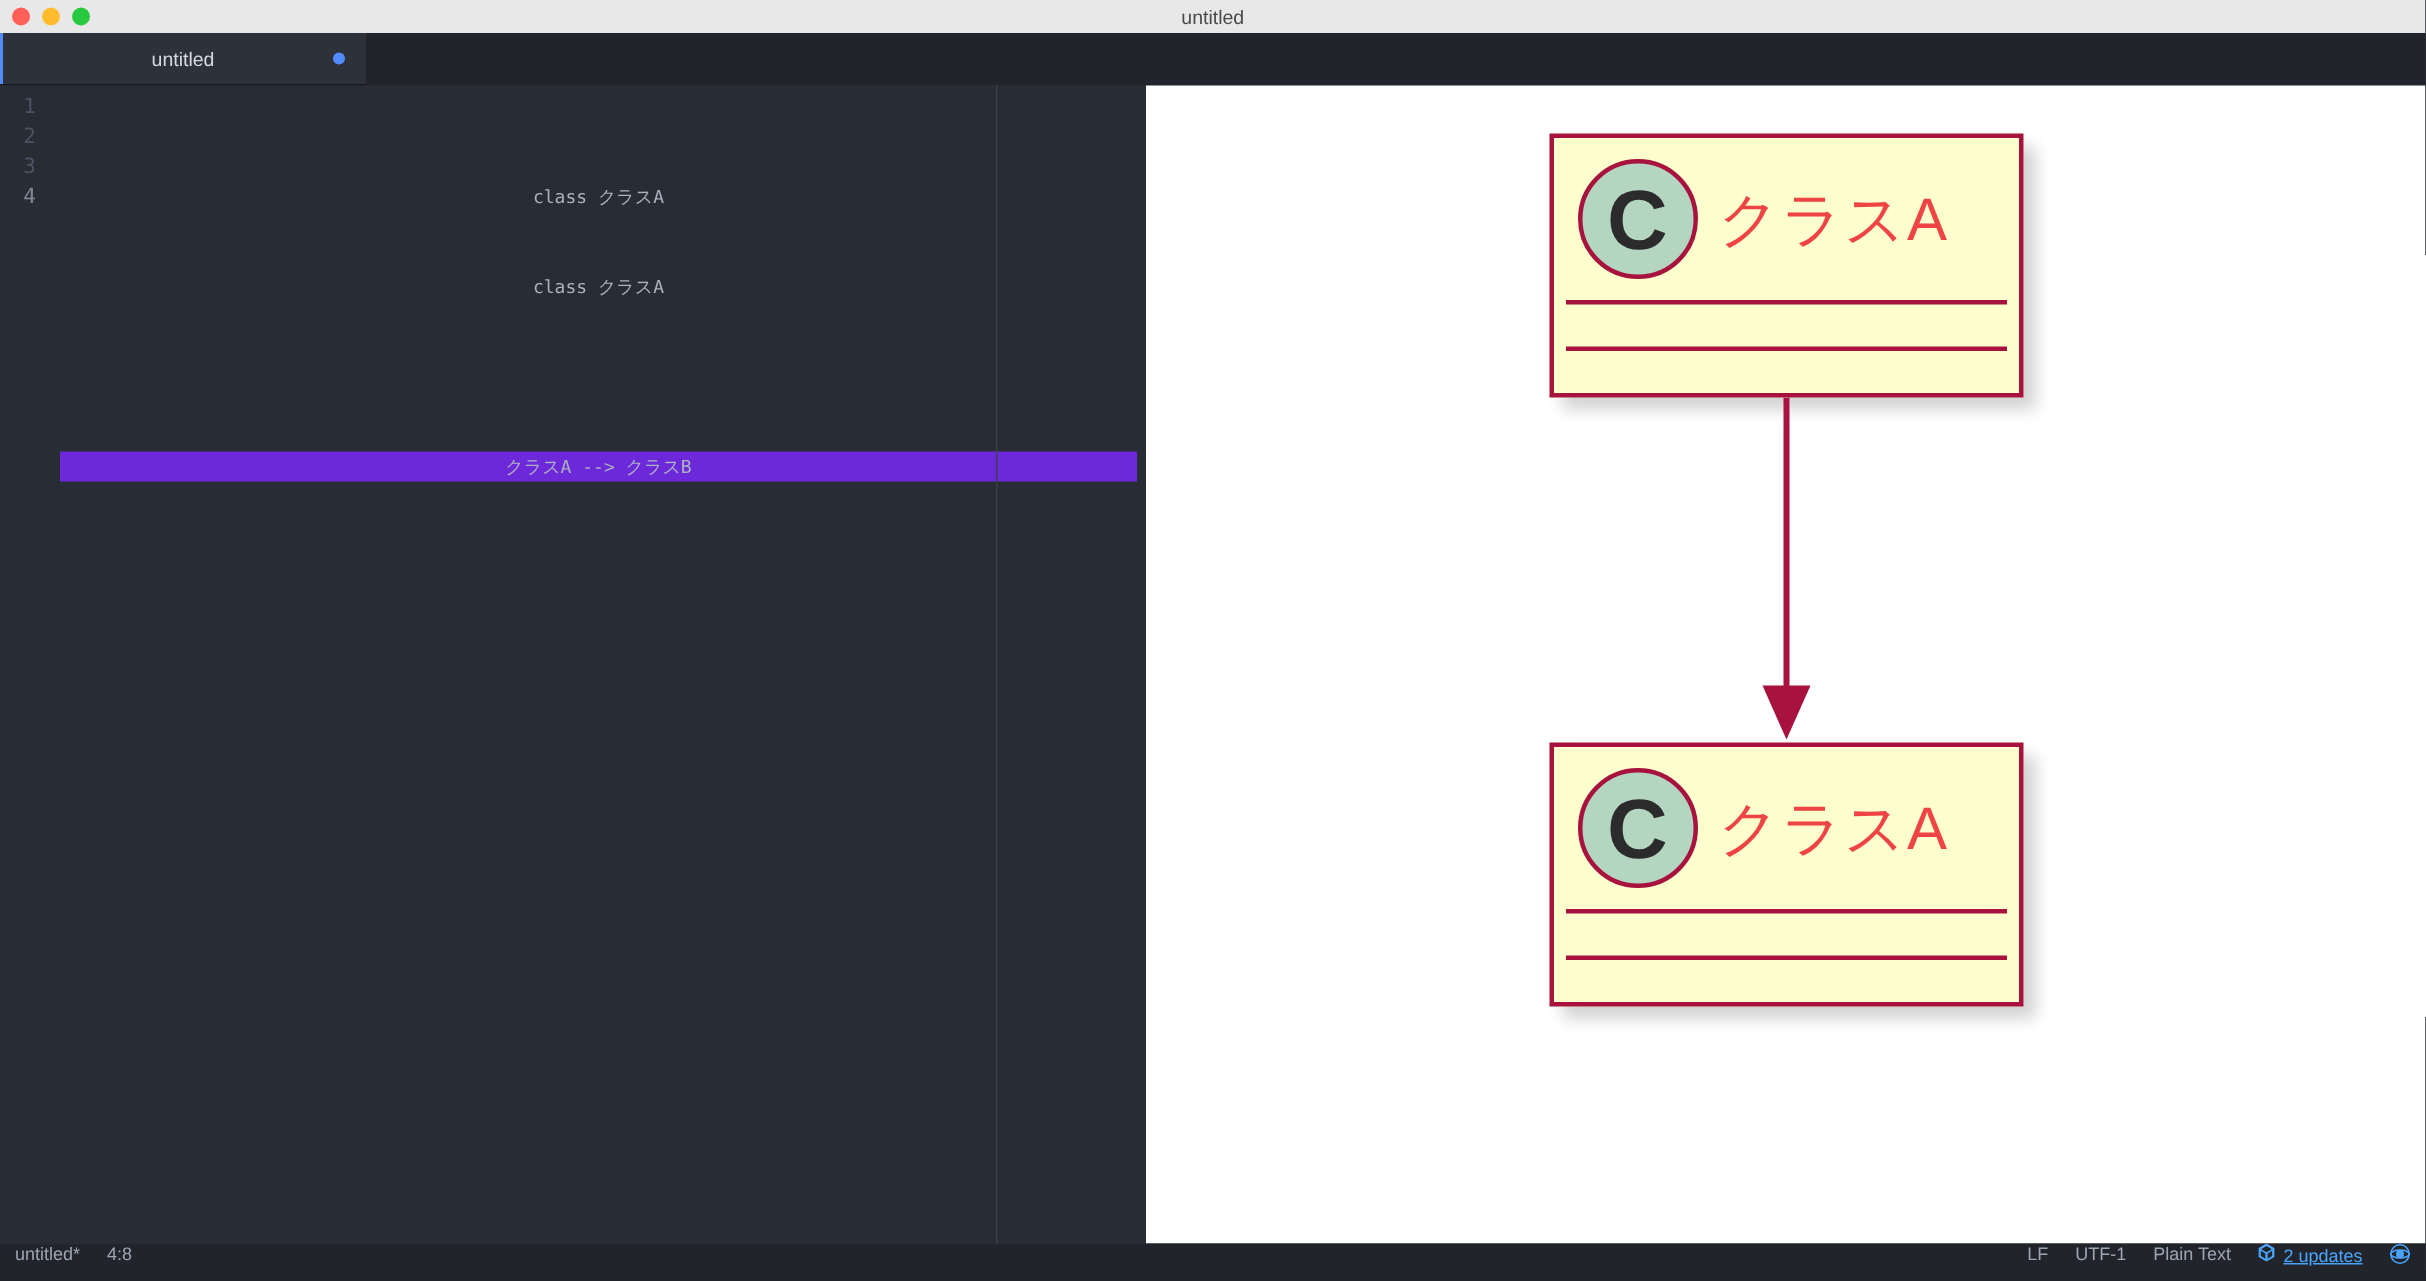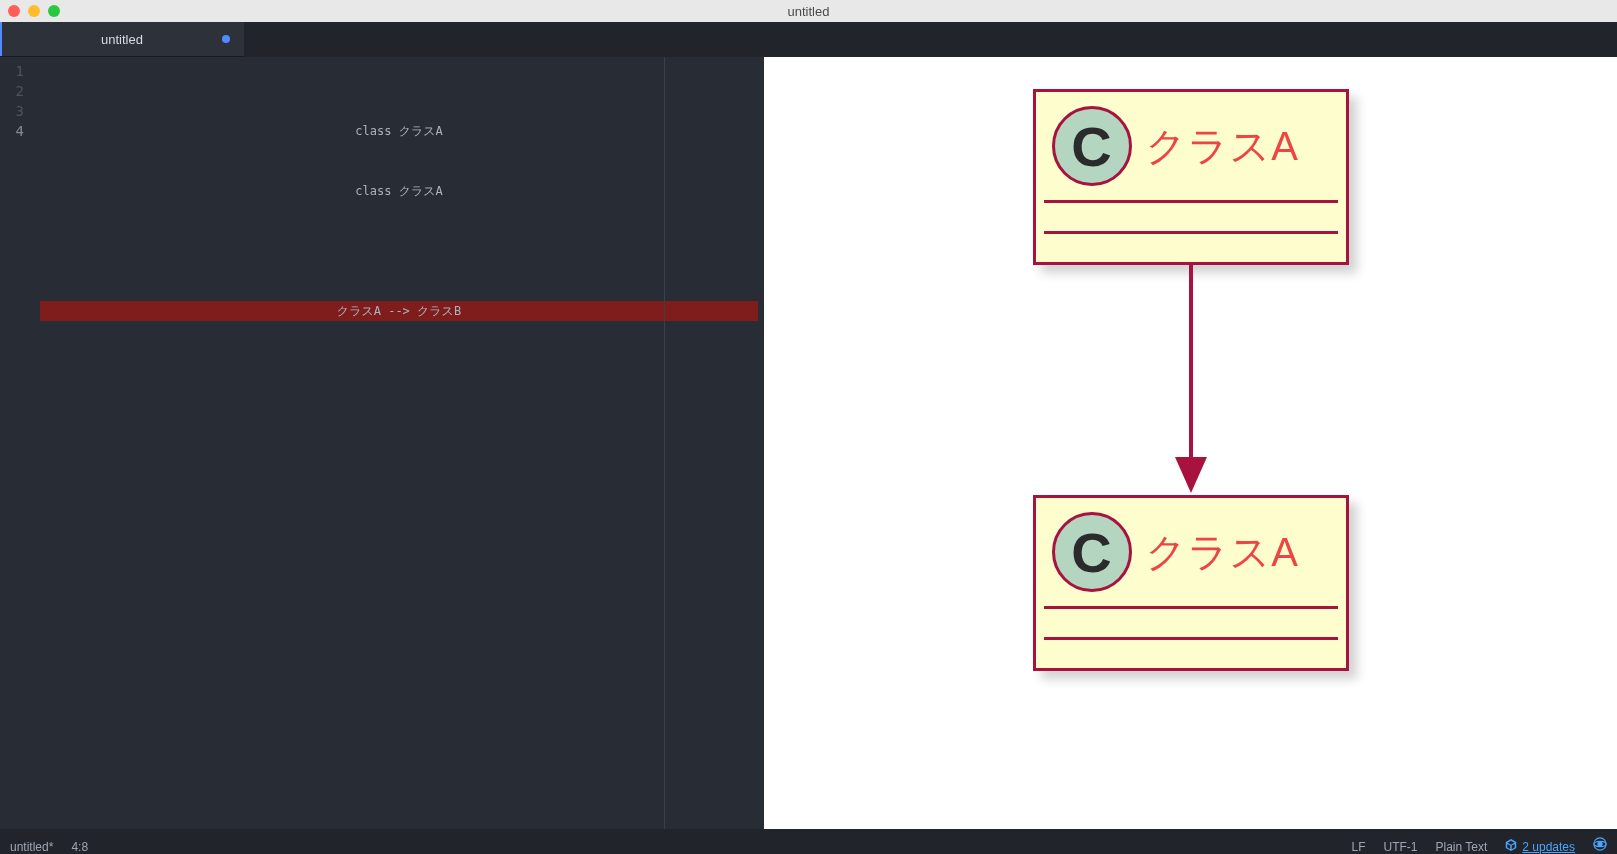--- a/index.html
+++ b/index.html
@@ -107,21 +107,21 @@
     flex: 1;
     padding: 4px 6px 0 6px;
     font-family: Menlo, Monaco, Consolas, monospace;
     font-size: 12px;
     line-height: 20px;
     white-space: pre;
     position: relative;
     text-align: center;
   }
   .code-line { height: 20px; color: #abb2bf; }
-  .code-line.current { background: #7f1d1d; }
+  .code-line.current { background: #6d28d9; }
   .wrap-guide {
     position: absolute;
     top: 0; bottom: 0;
     width: 1px;
     background: #3b4048;
   }
 
   
   .preview-pane {
     flex: 1;
@@ -177,21 +177,21 @@
     justify-content: center;
     align-items: stretch;
   }
   .arrow-svg { width: 60px; height: 230px; }
 
   
   .statusbar {
     height: 25px;
     background: #21252b;
     display: flex;
-    align-items: flex-end;
+    align-items: flex-start;
     font-size: 12px;
     color: #9da5b4;
     padding: 0 10px;
     gap: 18px;
     flex-shrink: 0;
   }
   .statusbar .spacer { flex: 1; }
   .statusbar .item { display: flex; align-items: center; gap: 5px; cursor: pointer; }
   .updates { color: #4aa5ff; text-decoration: underline; }
   .pkg-icon { color: #4aa5ff; font-size: 14px; }

